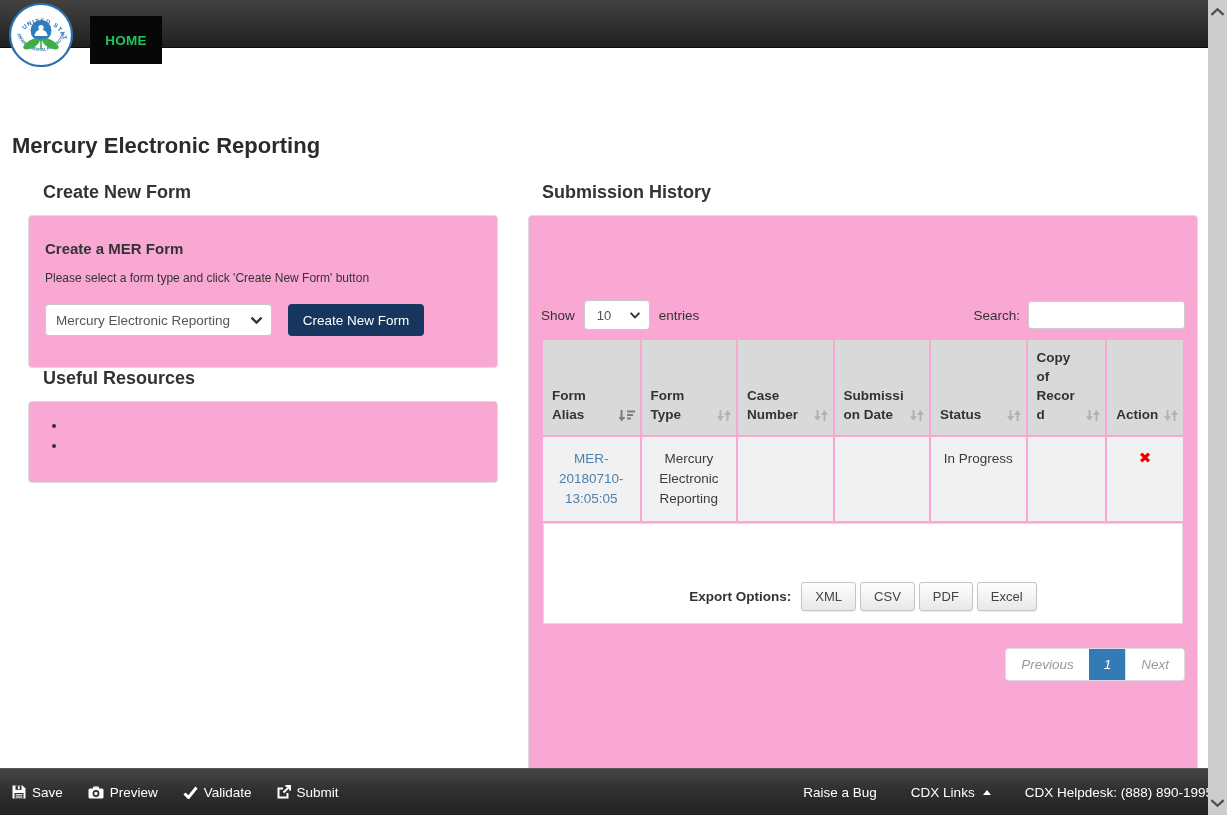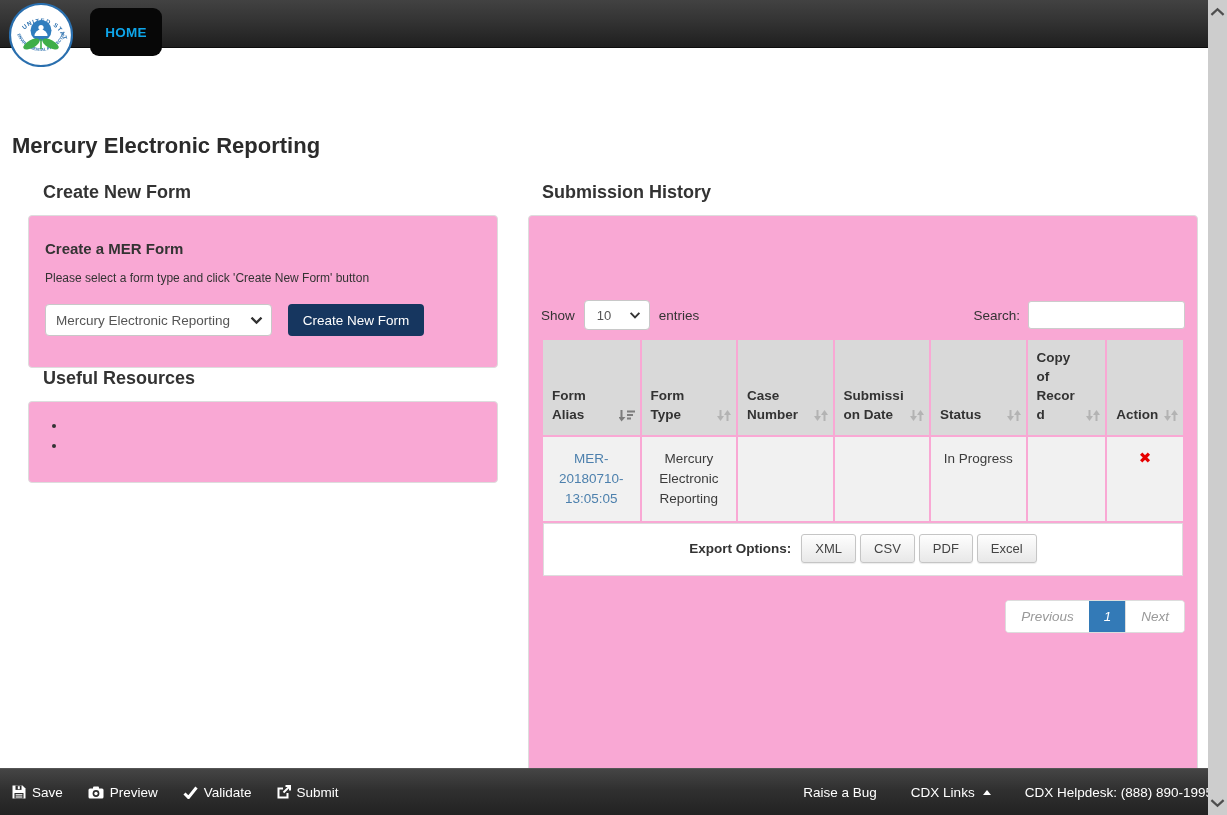--- a/index.html
+++ b/index.html
@@ -4,23 +4,23 @@
 <style>
   * { margin:0; padding:0; box-sizing:border-box; }
   html,body { width:1227px; height:815px; }
   body { font-family:"Liberation Sans","DejaVu Sans",sans-serif; background:#fff; overflow:hidden; }
   .viewport { position:relative; width:1227px; height:815px; background:#fff; overflow:hidden; }
 
   
   .navbar { position:absolute; top:0; left:0; width:100%; height:48px;
             background:linear-gradient(180deg,#424242 0%,#353535 40%,#1f1f1f 100%);
             border-bottom:1px solid #0d0d0d; z-index:10; }
-  .home-tab { position:absolute; left:90px; top:8px; width:72px; height:48px; background:#070707;
-              color:#0ea5e9; font-size:13.5px; font-weight:bold; display:flex; align-items:center;
-              justify-content:center; letter-spacing:.3px; cursor:pointer;border-radius:9px; }
+  .home-tab { position:absolute; left:90px; top:16px; width:72px; height:48px; background:#070707;
+              color:#22c55e; font-size:13.5px; font-weight:bold; display:flex; align-items:center;
+              justify-content:center; letter-spacing:.3px; cursor:pointer; }
   .epa-logo { position:absolute; left:9px; top:3px; width:64px; height:64px; z-index:30; }
   .user-info { position:absolute; left:782px; top:0; height:48px; display:flex; align-items:center;
                gap:7px; color:#bdbdbd; font-size:13.5px; white-space:nowrap; cursor:pointer; }
 
   
   .page-title { position:absolute; top:133px; left:12px; font-size:22px; font-weight:bold; color:#2b2b2b; }
   h2.section { font-size:18px; font-weight:bold; color:#333; margin:0 0 12px 0; }
   .card { background:#f9a8d4; border:1px solid #ddd; border-radius:4px; }
 
   
@@ -61,21 +61,21 @@
   th .sort-ic { position:absolute; right:4px; bottom:12px; }
   td { background:#f1f1f1; color:#3c3c3c; text-align:center; vertical-align:top;
        padding:12px 8px; line-height:20px; overflow-wrap:break-word; }
   td a.form-link { color:#4d80ad; text-decoration:none; cursor:pointer; }
   .delete-x { color:#e60000; font-weight:bold; font-size:15px; line-height:16px; cursor:pointer; }
   td.export-cell { background:#fff; border:1px solid #ddd; padding:10px 6px 12px; vertical-align:middle; }
   .export-label { font-weight:bold; font-size:13.5px; color:#333; margin-right:6px; }
   .export-btn { display:inline-block; font-family:inherit; font-size:13px; color:#444;
                 background:linear-gradient(180deg,#fefefe 0%,#e8e8e8 100%);
                 border:1px solid #c5c5c5; border-radius:3px; padding:6px 13px; margin-left:4px;
-                box-shadow:0 1px 1px rgba(0,0,0,.08); cursor:pointer; }
+                box-shadow:0 1px 1px rgba(0,0,0,.08); cursor:pointer;margin-top:48px; }
 
   .pagination-row { margin-top:22px; display:flex; justify-content:flex-end;font-style:italic; }
   .pagination { display:inline-flex; border:1px solid #ddd; border-radius:4px; overflow:hidden; background:#fff; }
   .pagination .pg { font-size:13.5px; padding:8px 15px; color:#999; cursor:pointer; background:#fff; }
   .pagination .pg + .pg { border-left:1px solid #ddd; }
   .pagination .pg.active { background:#337ab7; color:#fff; border-left:1px solid #337ab7; padding:8px 14px; }
 
   
   .footer { position:absolute; bottom:0; left:0; width:100%; height:47px;
             background:linear-gradient(180deg,#454545 0%,#303030 45%,#222 100%);

